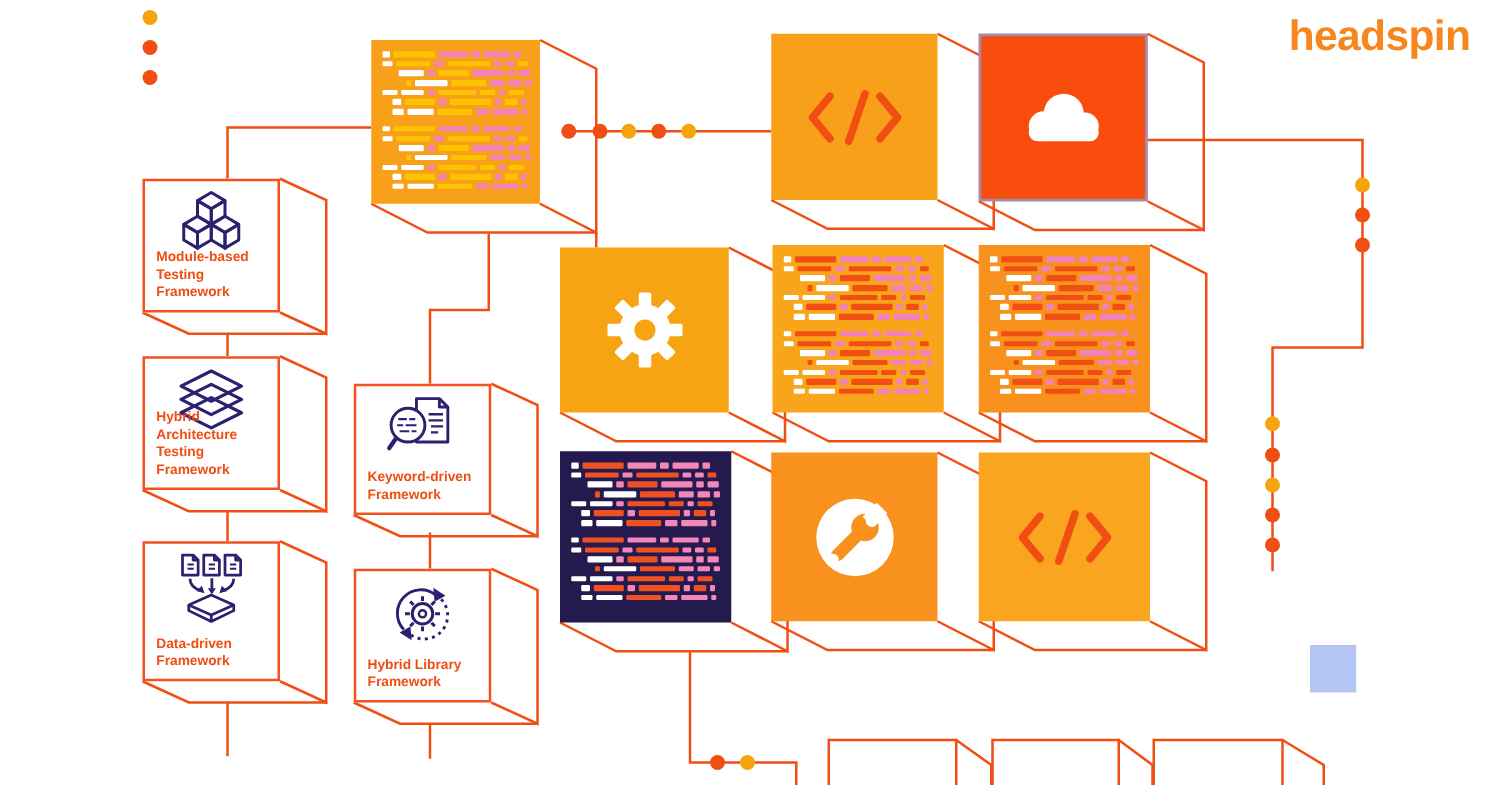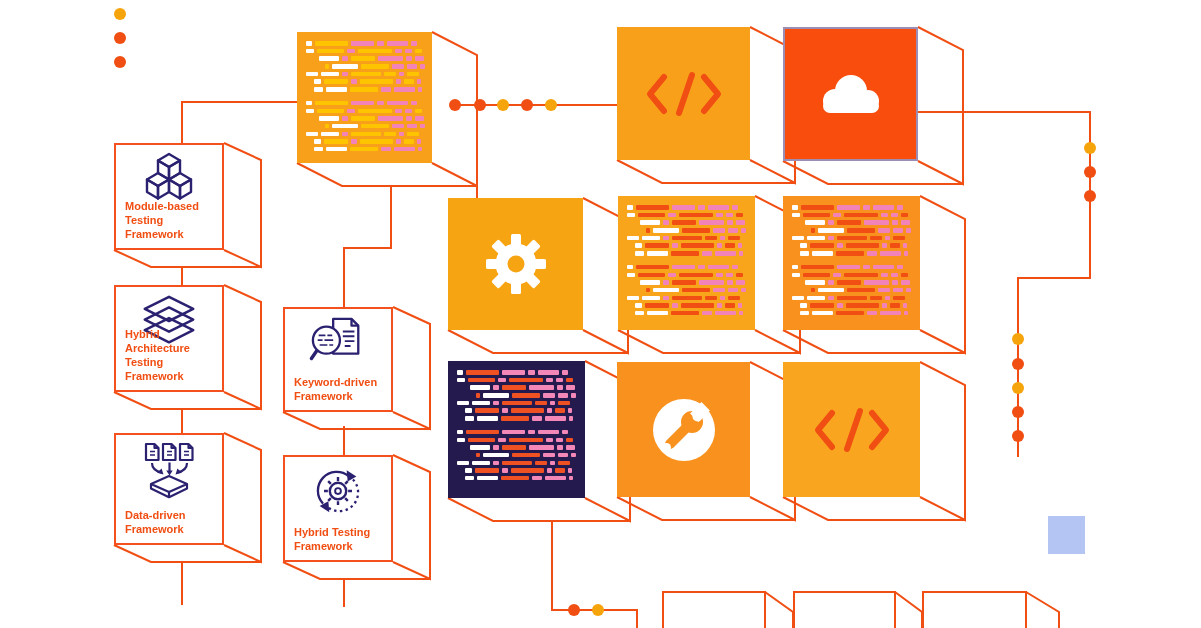--- a/index.html
+++ b/index.html
@@ -709,19 +709,20 @@
     <circle cx="32" cy="28" r="8.5" stroke-width="2.5"></circle>
             <circle cx="32" cy="28" r="3" stroke-width="2"></circle>
     <path stroke-width="2.5" d="M42.5,28 h4 M21.5,28 h-4 M32,17.5 v-4 M32,38.5 v4 M39.4,20.6 l2.8,-2.8 M24.6,20.6 l-2.8,-2.8 M39.4,35.4 l2.8,2.8 M24.6,35.4 l-2.8,2.8"></path>
     <path stroke-width="2.4" d="M16.5,41 A19.5,19.5 0 0 1 43,12.5"></path>
     <polygon points="41,6.5 51,13 42,18" fill="#2B2171" stroke="none"></polygon>
     <path stroke-width="2.4" stroke-dasharray="2.5,3.5" d="M47.5,16 A19.5,19.5 0 0 1 21,44.5"></path>
     <polygon points="23,50 13,43.5 22,38.5" fill="#2B2171" stroke="none"></polygon>
           </svg>
         </div>
         <div class="fw-label" style="color:#F04E12">
-          <div>Hybrid Testing</div>
+          <div>Hybrid Library</div>
           <div>Framework</div>
         </div>
       </div>
     </div>
+  <div id="logo" style="color: rgb(246, 134, 29);">headspin</div>
   <div id="bluesq" style="left: 1048px; top: 516px; width: 37px; height: 38px; background: rgb(180, 197, 244);"></div>
 </div>
 
 </body></html>

